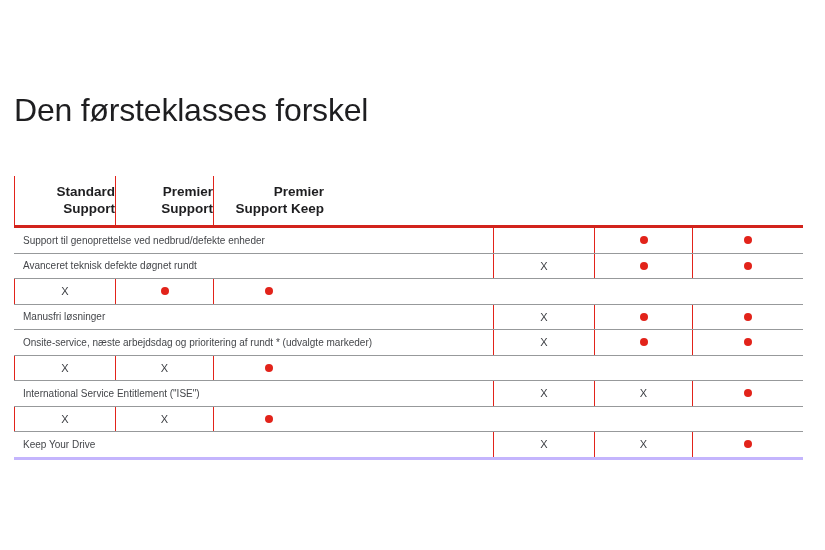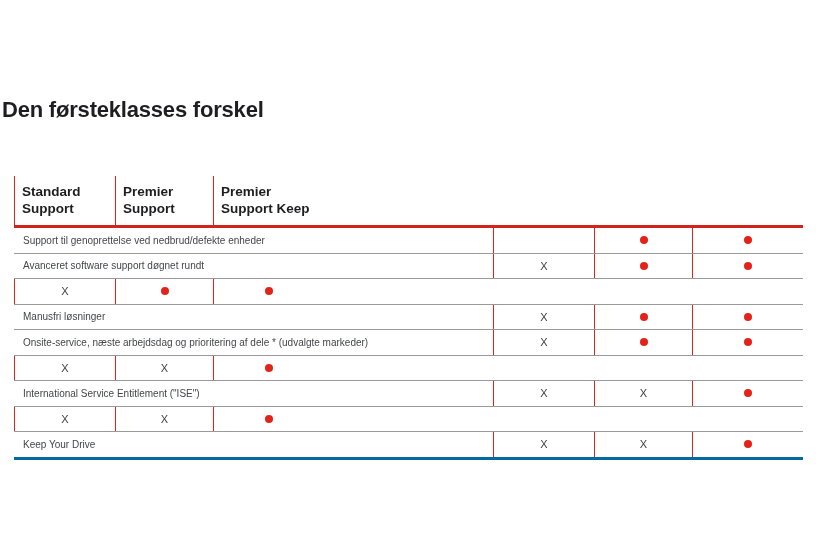--- a/index.html
+++ b/index.html
@@ -5,25 +5,25 @@
   html, body { margin: 0; padding: 0; }
   body {
     width: 825px; height: 550px;
     background: #ffffff;
     font-family: "Liberation Sans", sans-serif;
     position: relative;
     overflow: hidden;
   }
   .page-title {
     position: absolute;
-    left: 2px; top: 93px;
+    left: 14px; top: 93px;
     margin: 0;
-    font-size: 22px;
+    font-size: 32px;
     line-height: 34px;
-    font-weight: bold;
+    font-weight: normal;
     letter-spacing: -0.2px;
     color: #1e1e20;
   }
   .cmp-table {
     position: absolute;
     left: 14px; top: 176px;
     width: 789px;
   }
   .thead {
     display: flex;
@@ -38,27 +38,27 @@
   .thead .feature-col {
     display: flex; align-items: flex-end;
     padding: 0 0 5px 9px;
     font-size: 14px; font-weight: bold; color: #1e1e20;
   }
   .col-head {
     padding: 7px 0 0 7px;
     font-size: 13.5px; font-weight: bold;
     line-height: 17px; color: #1e1e20;
   }
-  .col-head span { display: block; }
+  .col-head span { display: block; text-align: right; }
   .trow {
     display: flex;
     height: 24.5px;
     border-bottom: 1px solid #97999b;
   }
-  .trow:last-child { border-bottom: 3px solid #0369a1; }
+  .trow:last-child { border-bottom: 3px solid #c4b5fd; }
   .trow .feature-col {
     display: flex; align-items: center;
     padding-left: 9px;
     font-size: 10px; color: #44464a;
     white-space: nowrap; overflow: hidden;
   }
   .mark-cell {
     display: flex; align-items: center; justify-content: center;
     font-size: 11px; color: #3e4045;
   }
@@ -94,21 +94,21 @@
     <div class="cell std-col mark-cell"></div>
     <div class="cell prem-col mark-cell">
           <span class="dot"></span>
         </div>
     <div class="cell plus-col mark-cell">
           <span class="dot"></span>
         </div>
   </div>
 
   <div class="trow">
-    <div class="cell feature-col">Avanceret software support døgnet rundt</div>
+    <div class="cell feature-col">Avanceret teknisk defekte døgnet rundt</div>
     <div class="cell std-col mark-cell">X</div>
     <div class="cell prem-col mark-cell">
           <span class="dot"></span>
         </div>
     <div class="cell plus-col mark-cell">
           <span class="dot"></span>
         </div>
   </div>
 
   <div class="trow">
@@ -126,21 +126,21 @@
     <div class="cell std-col mark-cell">X</div>
     <div class="cell prem-col mark-cell">
           <span class="dot"></span>
         </div>
     <div class="cell plus-col mark-cell">
           <span class="dot"></span>
         </div>
   </div>
 
   <div class="trow">
-    <div class="cell feature-col">Onsite-service, næste arbejdsdag og prioritering af dele * (udvalgte markeder)</div>
+    <div class="cell feature-col">Onsite-service, næste arbejdsdag og prioritering af rundt * (udvalgte markeder)</div>
     <div class="cell std-col mark-cell">X</div>
     <div class="cell prem-col mark-cell">
           <span class="dot"></span>
         </div>
     <div class="cell plus-col mark-cell">
           <span class="dot"></span>
         </div>
   </div>
 
   <div class="trow">

